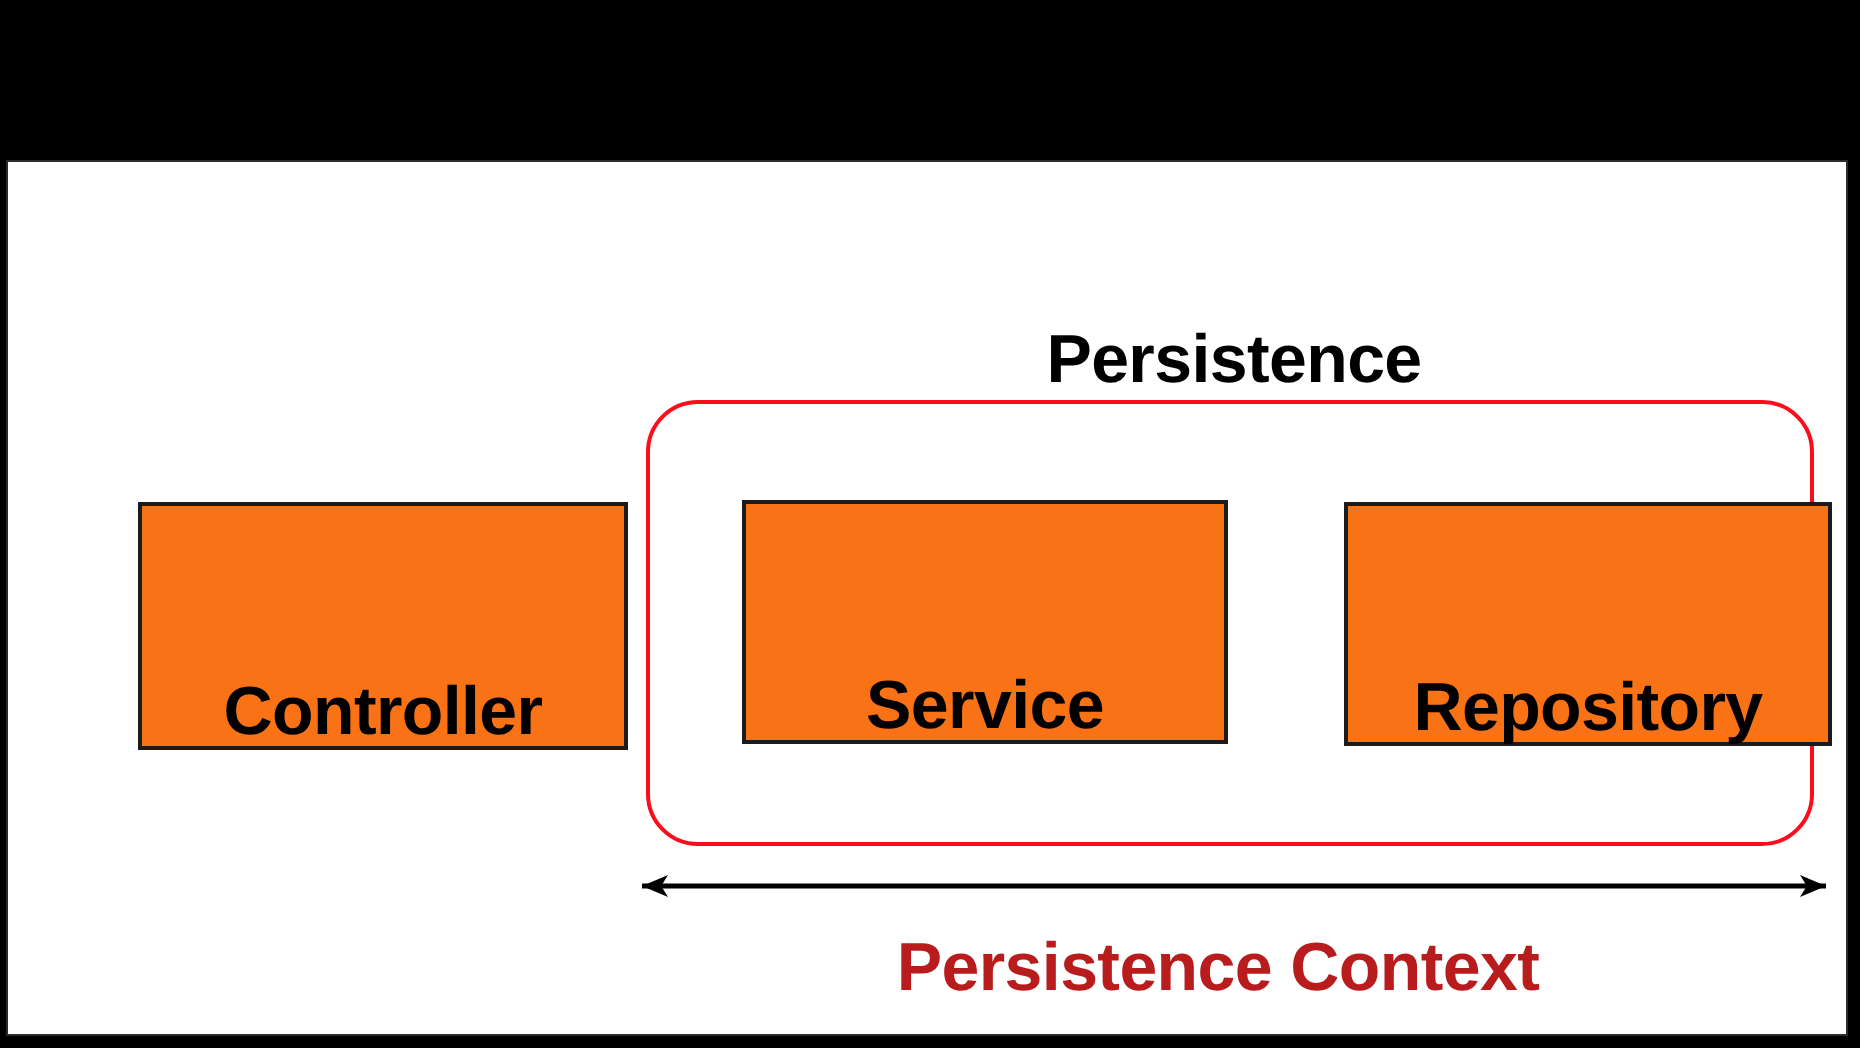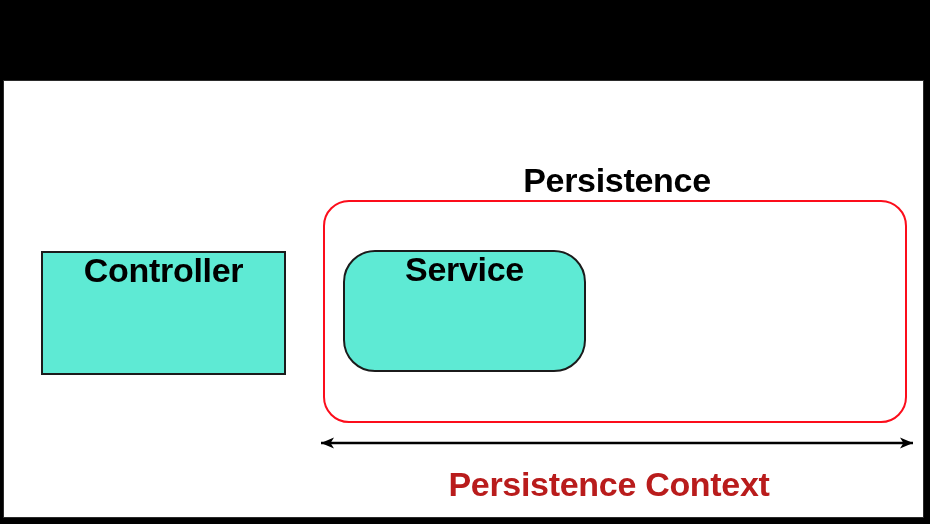--- a/index.html
+++ b/index.html
@@ -30,26 +30,27 @@
     top: 80px;
     width: 921px;
     height: 438px;
     background: #ffffff;
     border: 1.5px solid #2b2b2b;
     box-sizing: border-box;
   }
   
   .node-box {
     position: absolute;
-    background: #5eead4;
+    background: #f97316;
     border: 2.5px solid #1b1b1b;
     box-sizing: border-box;
     display: flex;
-    align-items: flex-start;
+    align-items: flex-end;
     justify-content: center;
+    margin-left: 28px;
   }
   .node-label {
     font-family: "Liberation Sans", sans-serif;
     font-weight: bold;
     font-size: 34px;
     letter-spacing: -0.3px;
     color: #000000;
     line-height: 1;
     white-space: nowrap;
   }
@@ -113,24 +114,27 @@
   <div id="canvas">
 
     <div id="transaction-caption" style="left:513px; top:82px;">Persistence</div>
 
     <div id="transaction-boundary" style="left:319px; top:119px;"></div>
 
     <div class="node-box" style="left:37px; top:170px; width:245px; height:124px;">
       <span class="node-label">Controller</span>
     </div>
 
-    <div class="node-box" style="left:339px; top:169px; width:243px; height:122px;border-radius:32px;">
+    <div class="node-box" style="left:339px; top:169px; width:243px; height:122px;">
       <span class="node-label">Service</span>
     </div>
 
+    <div class="node-box" style="left:640px; top:170px; width:244px; height:122px;">
+      <span class="node-label">Repository</span>
+    </div>
 
     <svg id="persistence-arrow" viewBox="0 0 620 36" width="620" height="36" style="left:305px; top:344px;">
       <defs>
         <marker id="arrow-end" markerWidth="14" markerHeight="12" refX="13" refY="6" orient="auto" markerUnits="userSpaceOnUse">
           <path d="M0,0.5 L13,6 L0,11.5 L3.4,6 Z" fill="#000000"></path>
         </marker>
         <marker id="arrow-start" markerWidth="14" markerHeight="12" refX="1" refY="6" orient="auto" markerUnits="userSpaceOnUse">
           <path d="M14,0.5 L1,6 L14,11.5 L10.6,6 Z" fill="#000000"></path>
         </marker>
       </defs>

